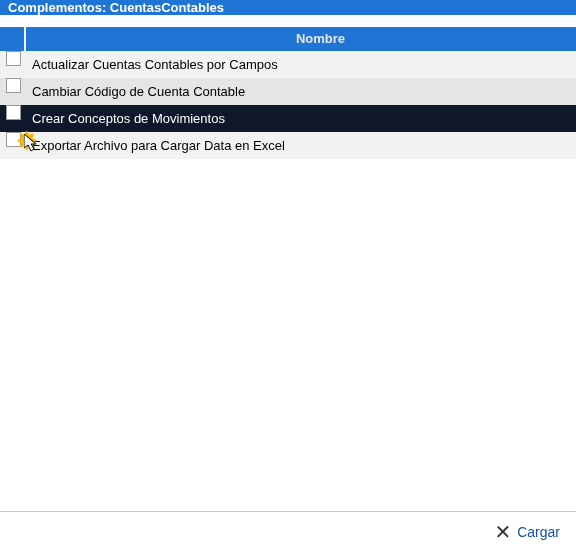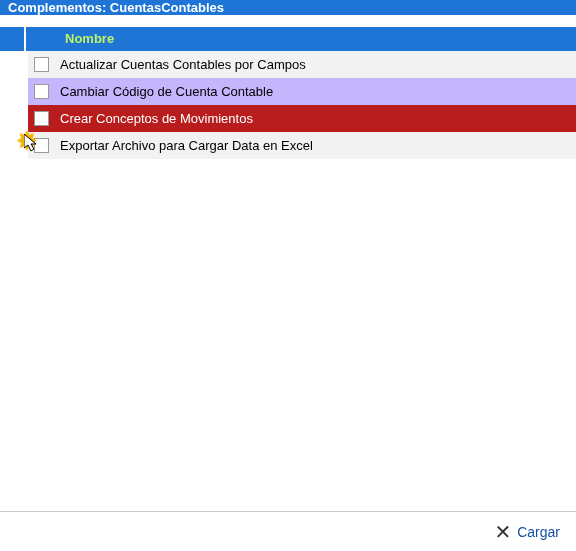--- a/index.html
+++ b/index.html
@@ -27,41 +27,40 @@
   }
   .header-check-col {
     width: 26px;
     background: #1e75d6;
     height: 24px;
     border-right: 2px solid #fff;
   }
   .header-name-col {
     flex: 1;
     background: #1e75d6;
-    color: #bef264;
+    color: #e5e5e5;
     font-weight: bold;
-    text-align: left;
+    text-align: center;
     line-height: 24px;
     height: 24px;
     padding-left: 39px;
   }
   .list {
     display: flex;
     flex-direction: column;
   }
   .row {
     display: flex;
-    align-items: center;
+    align-items: flex-start;
     height: 27px;
     cursor: pointer;
-    margin-left: 28px;
   }
   .row.odd   { background: #f2f2f2; }
-  .row.even  { background: #c4b5fd; }
-  .row.selected { background: #b91c1c; color: #fff; }
+  .row.even  { background: #e5e5e5; }
+  .row.selected { background: #0f172a; color: #fff; }
   .check-cell {
     width: 26px;
     display: flex;
     align-items: center;
     justify-content: center;
     background: inherit;
   }
   .check-box {
     width: 15px;
     height: 15px;

